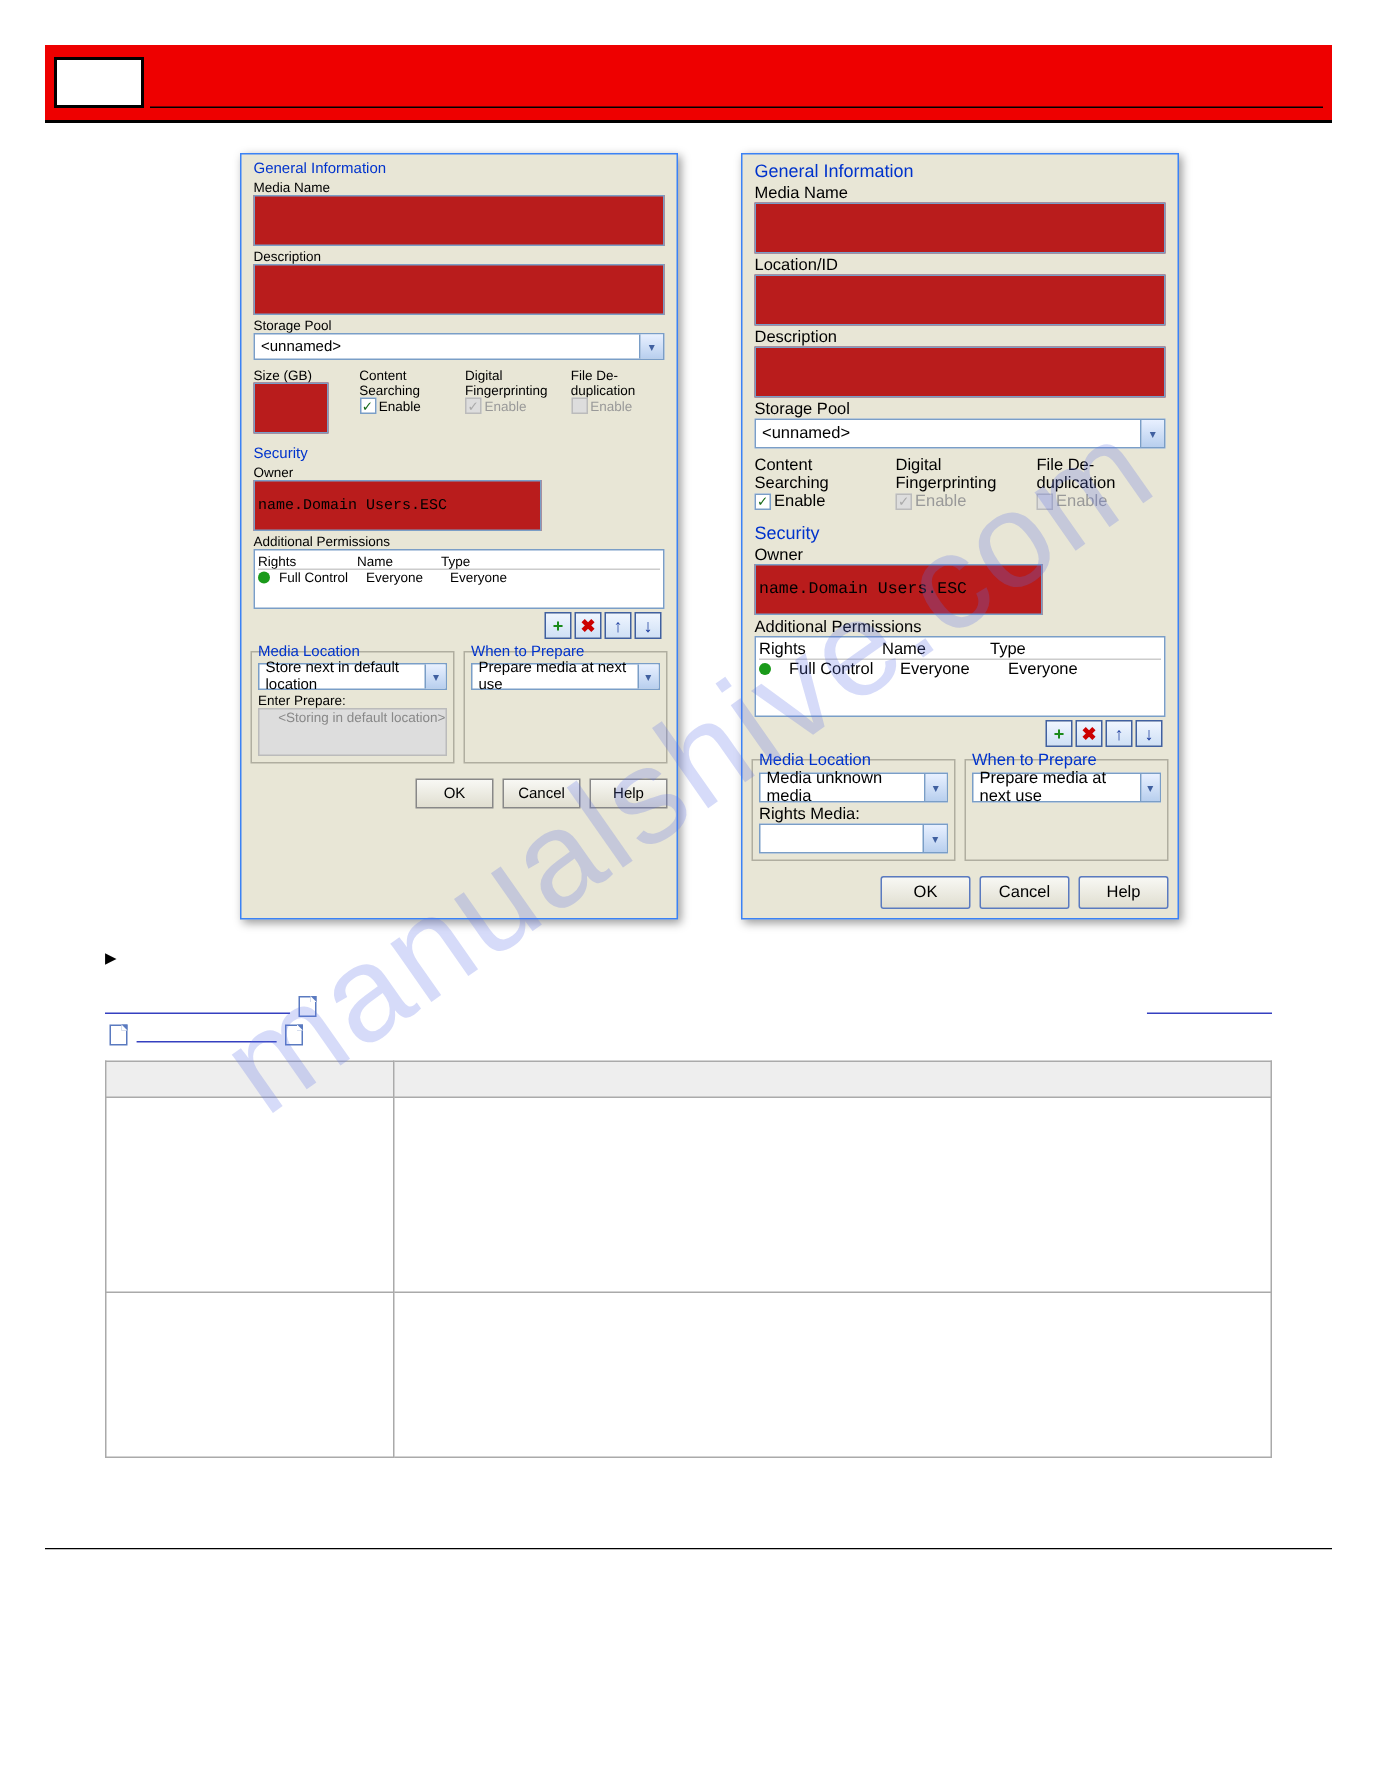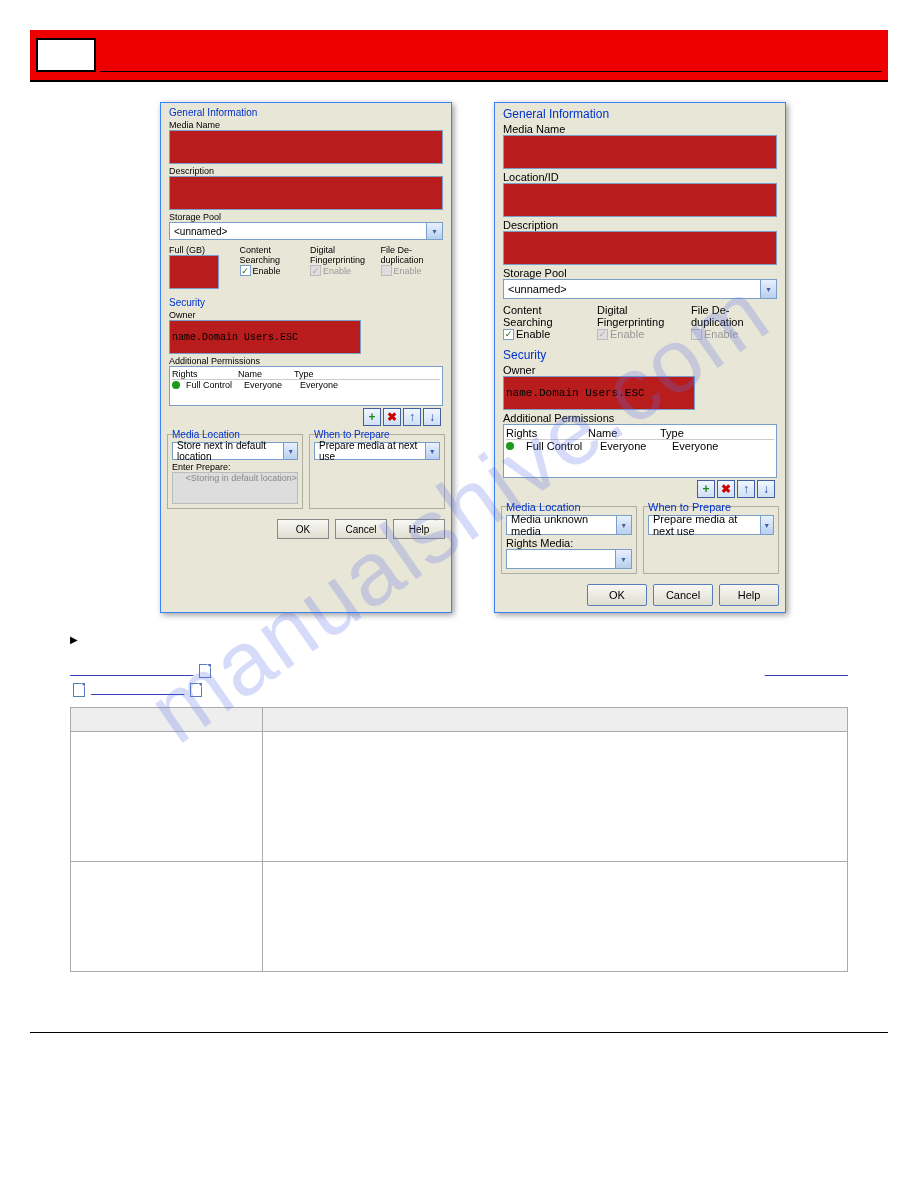--- a/index.html
+++ b/index.html
@@ -214,21 +214,21 @@
         <input class="inp" style="">
         <span class="lbl">Description</span>
         <input class="inp" style="">
         <span class="lbl">Storage Pool</span>
         <div class="select">
           <span>&lt;unnamed&gt;</span>
           <span class="dd-btn">▾</span>
         </div>
         <div class="row">
           <div class="col">
-            <span class="lbl">Full (GB)</span>
+            <span class="lbl">Size (GB)</span>
             <input class="inp" style="width: 50px;">
           </div>
           <div class="col">
             <span class="lbl">Content Searching</span>
             <div class="chk">
               <span class="chkbox">✓</span>
               <span>Enable</span>
             </div>
           </div>
           <div class="col">

